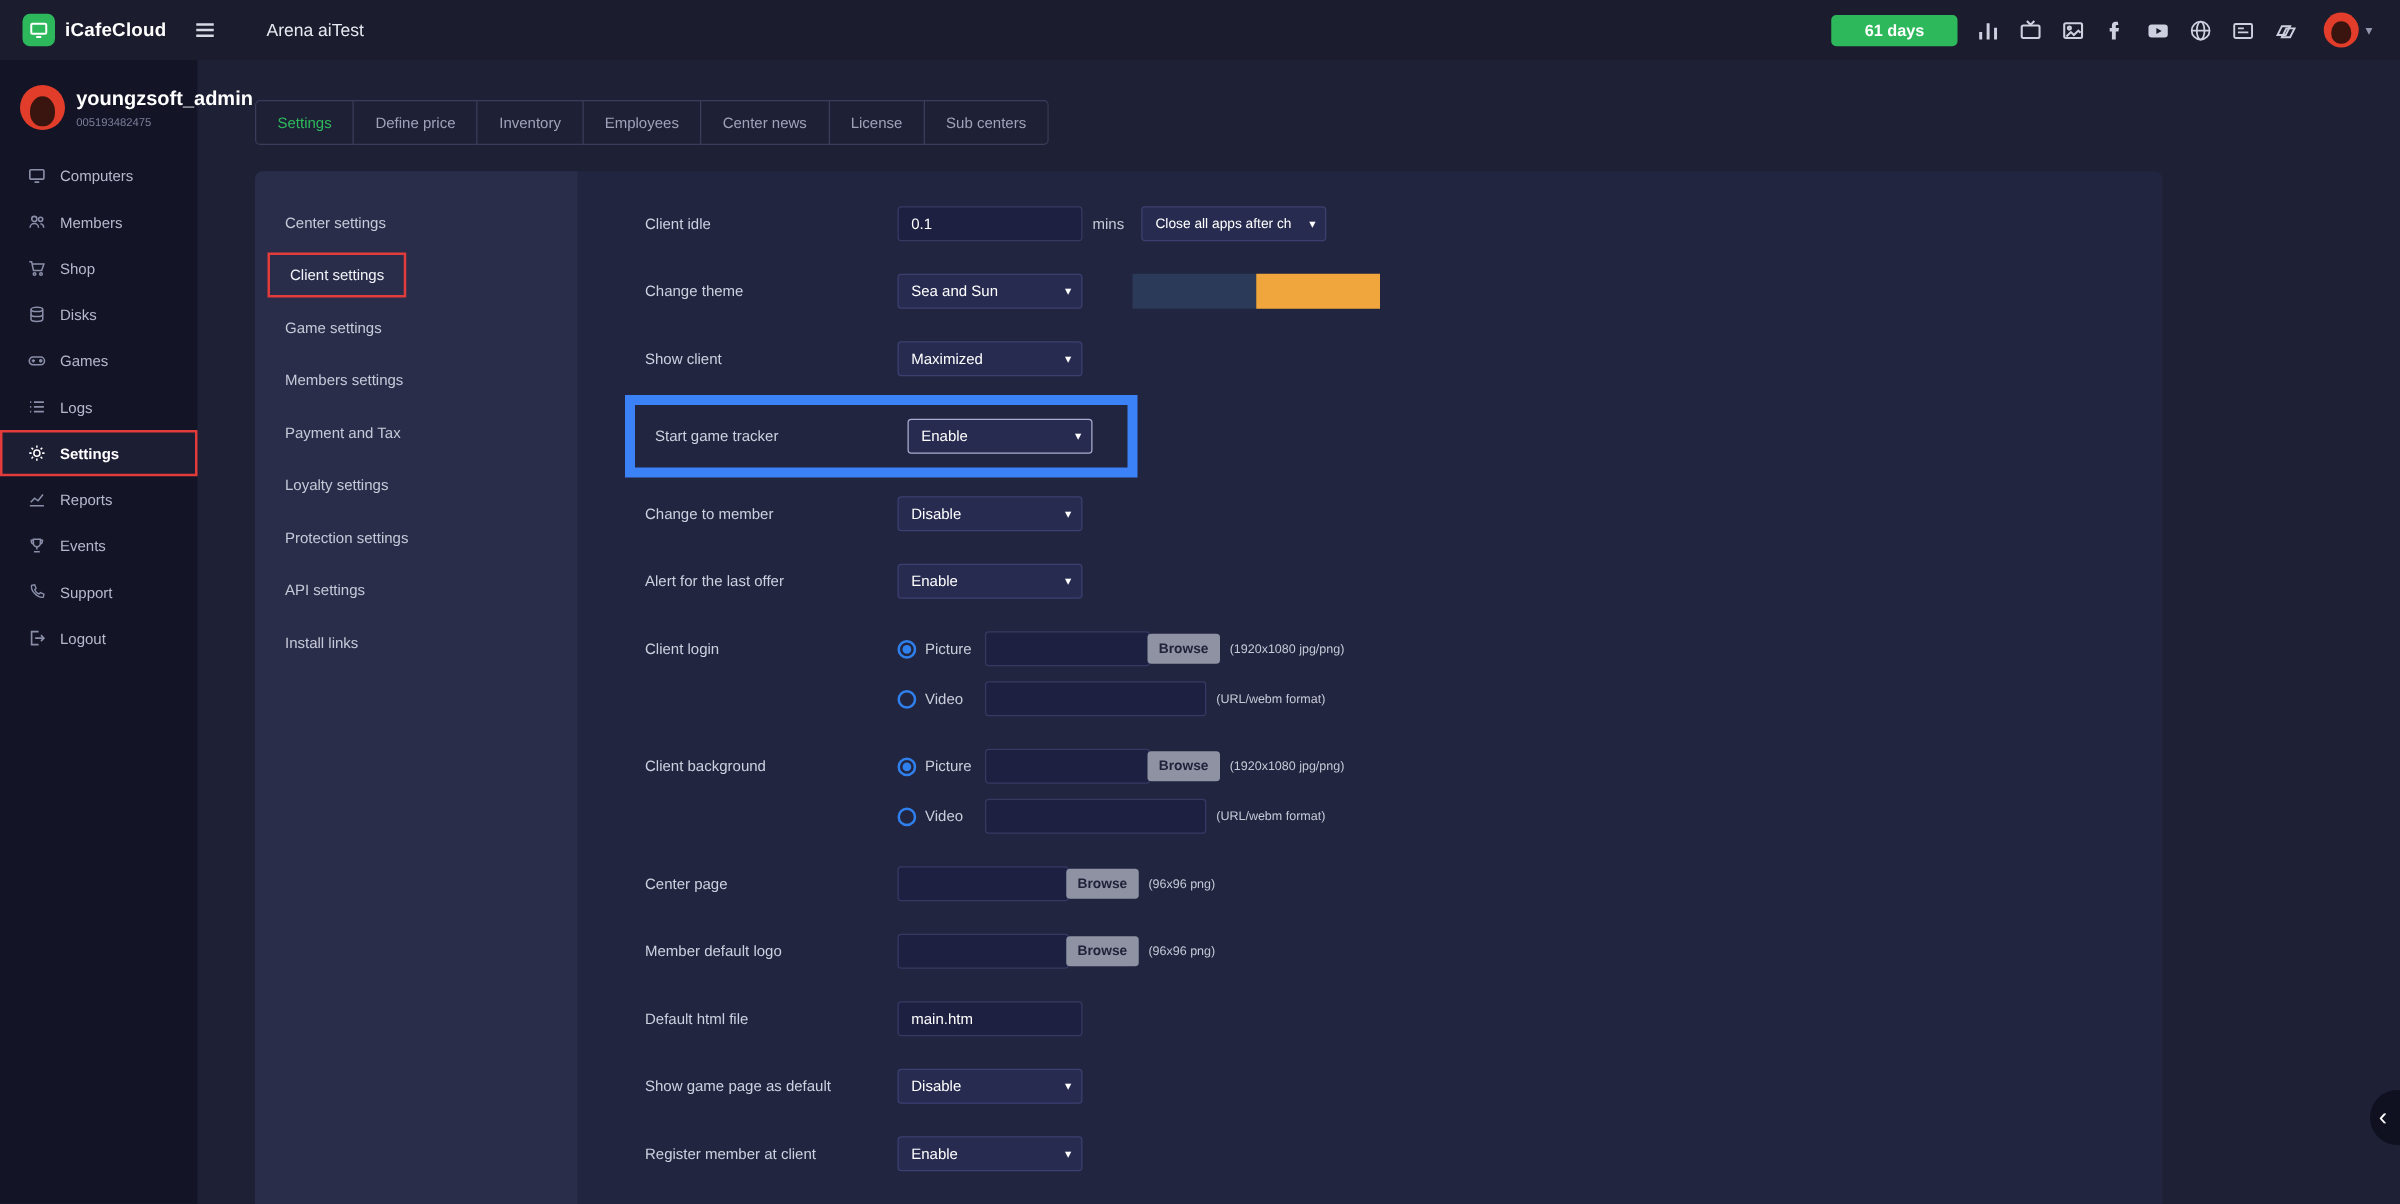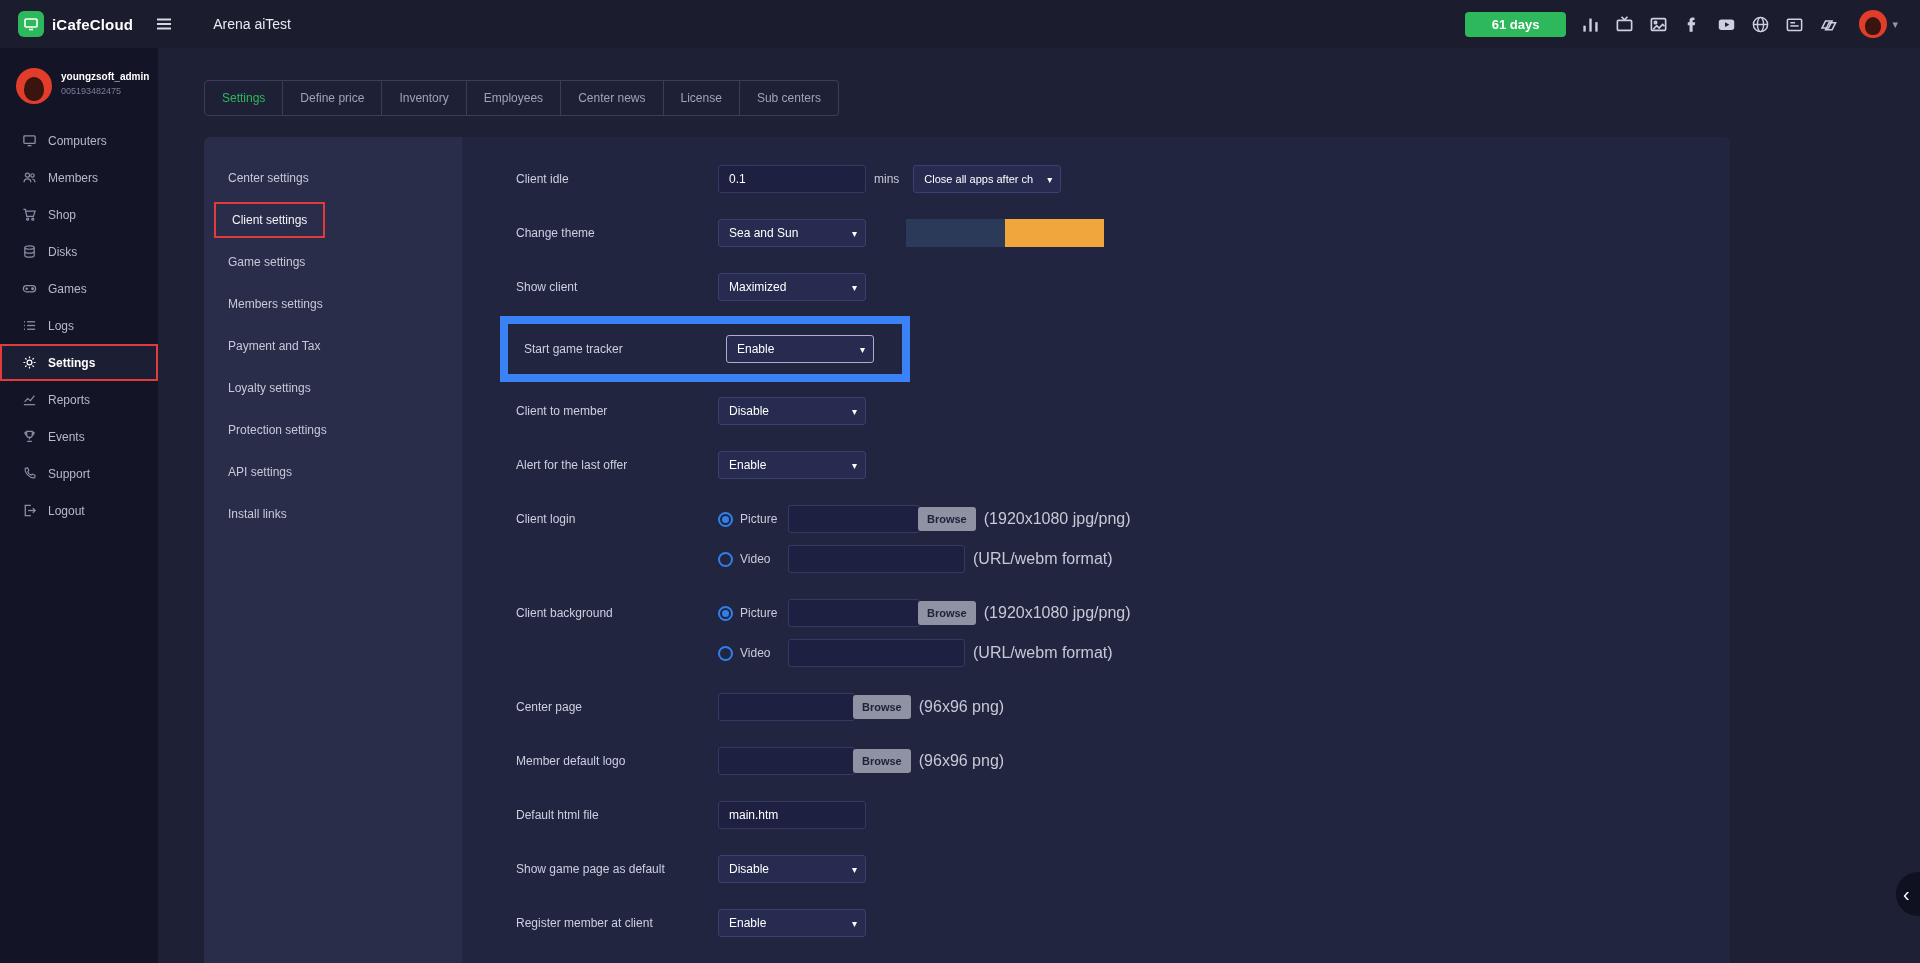--- a/index.html
+++ b/index.html
@@ -26,21 +26,21 @@
     background:#3a1510; border-radius:50% 50% 45% 45%; }
   .avatar-chevron { color:#9396af; font-size:11px; }
 
   
   .sidebar { position:absolute; top:48px; left:0; bottom:0; width:158px; background:#131527; padding-top:14px; }
   .user { display:flex; gap:9px; padding:6px 10px 18px 16px; }
   .user-avatar { width:36px; height:36px; border-radius:50%; background:#e23d2a; flex:none;
     position:relative; overflow:hidden; }
   .user-avatar::after { content:''; position:absolute; left:8px; top:9px; width:20px; height:24px;
     background:#3a1510; border-radius:50% 50% 45% 45%; }
-  .user-name { color:#fff; font-size:10px; font-weight:bold; padding-top:3px; }
+  .user-name { color:#fff; font-size:16px; font-weight:bold; padding-top:3px; }
   .user-id { color:#7a7e98; font-size:9px; margin-top:4px; }
   .menu-item { display:flex; align-items:center; gap:11px; padding:11px 20px 11px 22px;
     color:#b6b9cc; font-size:12px; cursor:pointer; }
   .menu-item .mi-icon { width:15px; height:15px; color:#8a8ea8; display:flex; flex:none; }
   .menu-item .mi-icon svg { width:100%; height:100%; }
   .menu-item.active { border:2px solid #e23b3b; background:#1c1e33; color:#fff; font-weight:bold;
     padding:9px 4px 9px 20px; }
   .menu-item.active .mi-icon { color:#fff; }
 
   
@@ -82,21 +82,21 @@
   .radio { width:15px; height:15px; border-radius:50%; border:2px solid #2f80ed;
     position:relative; cursor:pointer; flex:none; background:transparent; }
   .radio.checked::after { content:''; position:absolute; inset:2px; background:#2f80ed; border-radius:50%; }
   .radio-label { color:#c9ccd9; font-size:12px; }
   .file-input { width:132px; }
   .file-input.wide { width:177px; }
   .logo-input { width:137px; }
   .browse-btn { height:24px; margin-left:-2px; background:#8e92a3; color:#20223a; border:none;
     border-radius:3px; font-size:11px; font-weight:bold; padding:0 9px; cursor:pointer;
     font-family:"Liberation Sans", sans-serif; }
-  .hint { color:#c6c9d6; font-size:16px; margin-left:8px; white-space:nowrap;text-align:center; }
+  .hint { color:#c6c9d6; font-size:10px; margin-left:8px; white-space:nowrap;text-align:center; }
   .tracker-box { display:flex; align-items:center; border:8px solid #3b82f6;
     padding:11px 28px 11px 16px; margin:-11px 0 15px -16px; width:fit-content; }
 
   .scroll-left-btn { position:fixed; right:-20px; top:872px; width:44px; height:44px;
     border-radius:50%; background:#0f1020; color:#fff; display:flex; align-items:center;
     justify-content:flex-start; padding-left:7px; font-size:20px; cursor:pointer; z-index:9; }
 </style>
 </head>
 <body>
 
@@ -360,21 +360,21 @@
 
       <div class="tracker-box">
         <div class="row-label">Start game tracker</div>
         <div class="ctl select focused">
           <span class="select-value">Enable</span>
           <span class="select-chevron">▾</span>
         </div>
       </div>
 
       <div class="form-row">
-        <div class="row-label">Client to member</div>
+        <div class="row-label">Change to member</div>
         <div class="ctl select">
           <span class="select-value">Disable</span>
           <span class="select-chevron">▾</span>
         </div>
       </div>
 
       <div class="form-row">
         <div class="row-label">Alert for the last offer</div>
         <div class="ctl select">
           <span class="select-value">Enable</span>

